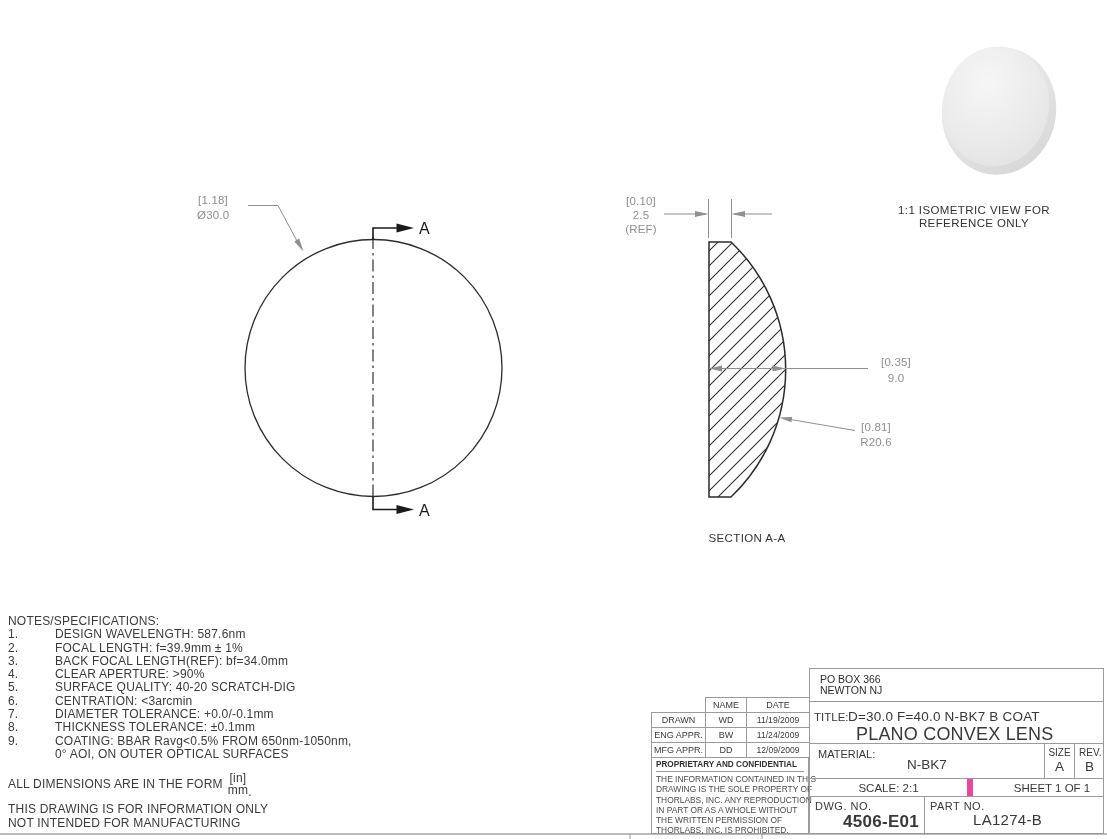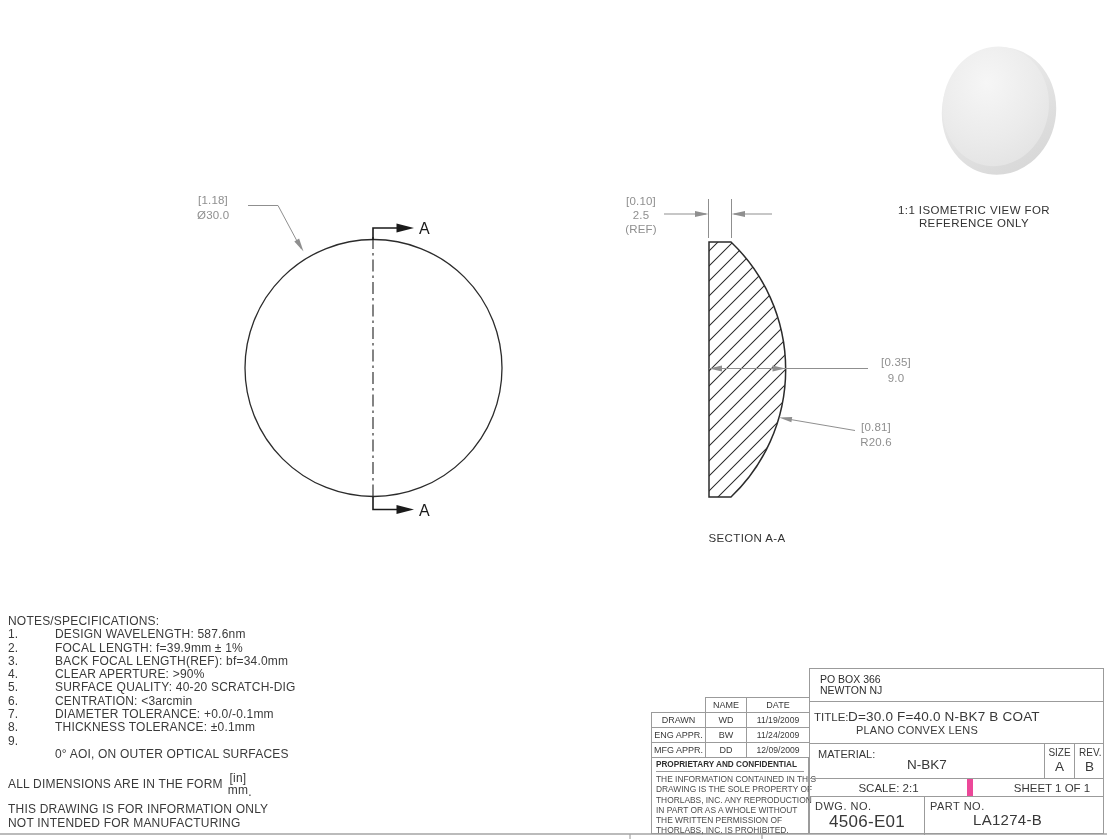--- a/index.html
+++ b/index.html
@@ -53,39 +53,39 @@
 
   .tb-main { left: 809px; top: 668px; width: 295px; height: 166px; border: 1px solid #9b9b9b; }
   .tb-row { position: relative; border-color: #9b9b9b; }
   .tb-row + .tb-row { border-top: 1px solid #9b9b9b; }
   .row-company { height: 32px; display: flex; align-items: center; padding-left: 5px; }
   .company-name { font-size: 26px; color: #2d2d2d; white-space: nowrap; letter-spacing: -0.5px; }
   .company-addr { margin-left: 5px; font-size: 10.5px; line-height: 11.5px; color: #2d2d2d; white-space: nowrap; }
   .row-title { height: 42px; }
   .title-label { position: absolute; left: 4px; top: 9px; font-size: 11.5px; }
   .title-line1 { position: absolute; left: 38px; top: 7px; font-size: 13.5px; letter-spacing: 0.2px; white-space: nowrap; }
-  .title-line2 { position: absolute; left: 46px; top: 22px; font-size: 11px; letter-spacing: 0.2px; white-space: nowrap; }
+  .title-line2 { position: absolute; left: 46px; top: 22px; font-size: 18px; letter-spacing: 0.2px; white-space: nowrap; }
   .row-material { height: 35px; display: flex; }
   .mat-cell { position: relative; width: 234px; }
   .mat-label { position: absolute; left: 8px; top: 4px; font-size: 11px; }
   .mat-value { position: absolute; left: 0; top: 13px; width: 100%; text-align: center; font-size: 13.5px; }
   .size-cell { position: relative; width: 30px; border-left: 1px solid #9b9b9b; }
   .rev-cell  { position: relative; flex: 1; border-left: 1px solid #9b9b9b; }
   .sr-label { position: absolute; left: 0; top: 3px; width: 100%; text-align: center; font-size: 10px; }
   .sr-value { position: absolute; left: 0; top: 15px; width: 100%; text-align: center; font-size: 13.5px; }
   .rev-cell .sr-label { text-align: left; padding-left: 4px; }
   .rev-cell .sr-value { text-align: left; padding-left: 10px; }
   .row-scale { height: 18px; display: flex; font-size: 11.5px; }
   .scale-cell { width: 157px; display: flex; align-items: center; justify-content: center; }
   .sheet-cell { flex: 1; border-left: 6px solid #ec4899; display: flex; align-items: center; justify-content: center; padding-left: 28px; }
   .row-dwg { height: 39px; display: flex; }
   .dwg-cell { position: relative; width: 114px; }
   .part-cell { position: relative; flex: 1; border-left: 1px solid #9b9b9b; text-align: center; }
   .no-label { position: absolute; left: 5px; top: 3px; font-size: 11px; letter-spacing: 0.5px; }
-  .dwg-value { position: absolute; left: 0; top: 15px; width: 100%; text-align: center; font-size: 17px; letter-spacing: 0.3px; }
+  .dwg-value { position: absolute; left: 14px; top: 15px; width: 100%; text-align: center; font-size: 17px; letter-spacing: 0.3px; font-weight: bold; }
   .part-value { position: absolute; left: 48px; top: 14px; font-size: 15px; letter-spacing: 0.3px; }
 </style>
 </head>
 <body>
 
 <div id="page">
 
   <svg id="drawing-svg" width="1107" height="839" viewBox="0 0 1107 839">
     <defs>
       <pattern id="hatch" patternUnits="userSpaceOnUse" width="15" height="15">
@@ -190,20 +190,21 @@
     <div class="note-row">
         <span class="note-num">7.</span>
         <span>DIAMETER TOLERANCE: +0.0/-0.1mm</span>
       </div>
     <div class="note-row">
         <span class="note-num">8.</span>
         <span>THICKNESS TOLERANCE: ±0.1mm</span>
       </div>
     <div class="note-row">
         <span class="note-num">9.</span>
+        <span>COATING: BBAR Ravg&lt;0.5% FROM 650nm-1050nm,</span>
       </div>
     <div class="note-row">
         <span class="note-num"></span>
         <span>0° AOI, ON OUTER OPTICAL SURFACES</span>
       </div>
 
     <div class="dim-form">
       <span>ALL DIMENSIONS ARE IN THE FORM</span>
       <span class="dim-frac">
         <div>[in]</div>

